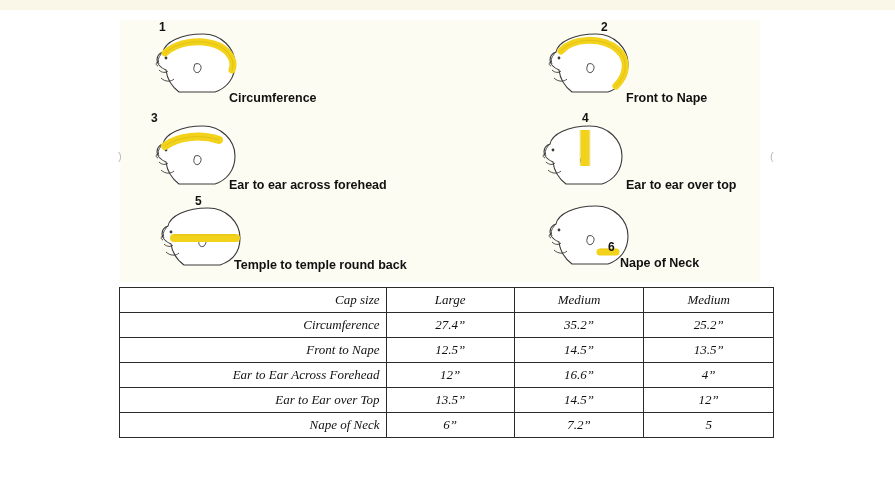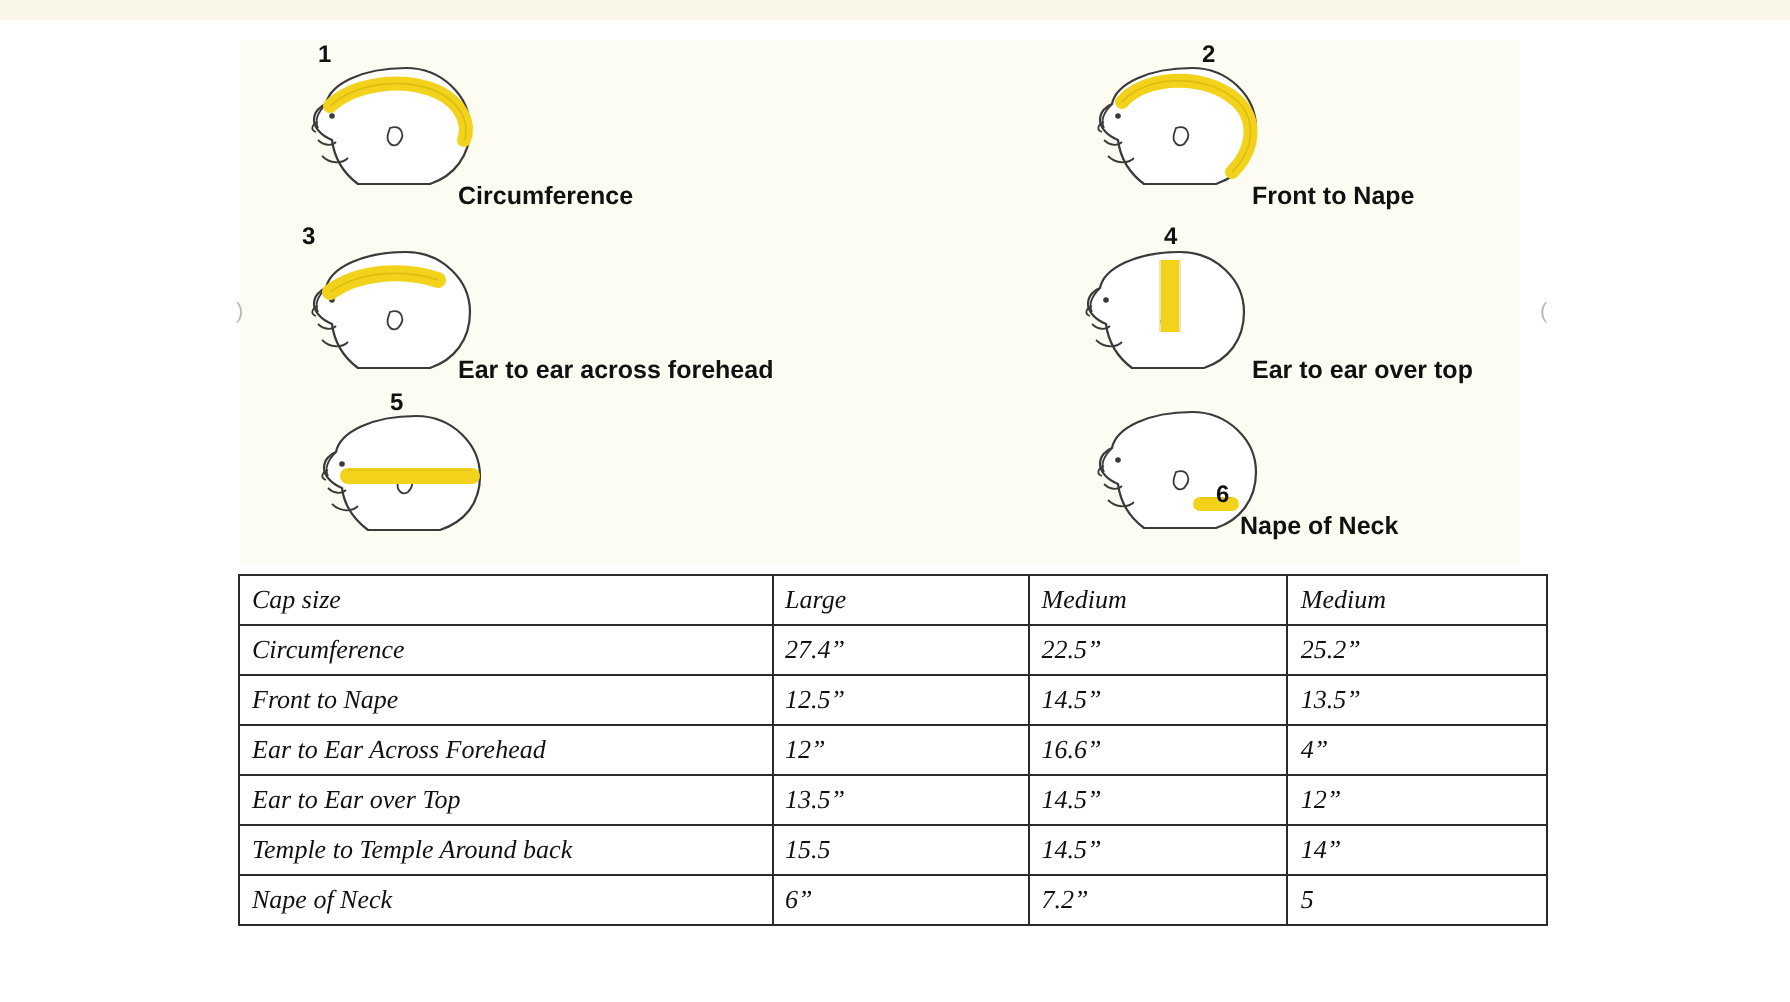--- a/index.html
+++ b/index.html
@@ -74,24 +74,25 @@
   table.size-table td {
     border: 1px solid #2b2b2b;
     height: 24px;
     font-style: italic;
     font-size: 13px;
     color: #111111;
     font-family: "Liberation Serif", serif;
     padding: 0 6px;
   }
   table.size-table td.label {
-    text-align: left;
+    text-align: right;
     width: 276px;
   }
   table.size-table td.val {
+    text-align: center;
     width: 126px;
     margin-top: 25px;
   }
   table.size-table tr.head td {
     font-style: italic;
     font-weight: normal;
   }
   .edge-left, .edge-right {
     position: absolute;
     font-size: 11px;
@@ -188,20 +189,21 @@
       <path d="M24 40 C 27 43, 31 43, 33 41" fill="none" stroke="#3a3a3a" stroke-width="0.9"></path>
       <path d="M26 48 C 30 52, 36 52, 39 49" fill="none" stroke="#3a3a3a" stroke-width="0.9"></path>
       <circle cx="31" cy="28" r="1.4" fill="#3a3a3a"></circle>
       <path d="M60 34 C 66 32, 68 38, 64 42 C 61 44, 58 41, 59 37 Z" fill="none" stroke="#3a3a3a" stroke-width="0.9"></path>
 
       <path d="M34 34 L 96 34" fill="none" stroke="#f2d21a" stroke-width="8" stroke-linecap="round"></path>
       <path d="M34 31 L 96 31" fill="none" stroke="#c9ad0c" stroke-width="0.6" opacity="0.5"></path>
     </svg>
     <span class="num" style="left:55px; top:-10px;">5</span>
   </div>
+  <span class="caption" style="left:234px; top:258px;">Temple to temple round back</span>
 
   <div class="cell" style="left:528px; top:200px;">
     <svg width="130" height="70" viewBox="0 0 130 70">
       <path d="M68 6 C 86 6, 100 20, 100 36 C 100 50, 92 60, 80 64 L 44 64 C 36 58, 32 50, 31 42 C 26 40, 22 36, 22 32 C 22 28, 25 25, 28 24 C 30 14, 46 6, 68 6 Z" fill="#ffffff" stroke="#3a3a3a" stroke-width="1.1"></path>
       <path d="M28 24 C 24 28, 22 32, 24 36" fill="none" stroke="#3a3a3a" stroke-width="0.9"></path>
       <path d="M24 33 C 21 34, 20 37, 23 38" fill="none" stroke="#3a3a3a" stroke-width="0.9"></path>
       <path d="M24 42 C 27 45, 31 45, 33 43" fill="none" stroke="#3a3a3a" stroke-width="0.9"></path>
       <path d="M26 50 C 30 54, 36 54, 39 51" fill="none" stroke="#3a3a3a" stroke-width="0.9"></path>
       <circle cx="31" cy="30" r="1.4" fill="#3a3a3a"></circle>
       <path d="M60 36 C 66 34, 68 40, 64 44 C 61 46, 58 43, 59 39 Z" fill="none" stroke="#3a3a3a" stroke-width="0.9"></path>
@@ -221,21 +223,21 @@
       <tbody>
           <tr class="head">
         <td class="label">Cap size</td>
         <td class="val">Large</td>
         <td class="val">Medium</td>
         <td class="val">Medium</td>
       </tr>
       <tr>
         <td class="label">Circumference</td>
         <td class="val">27.4”</td>
-        <td class="val">22.5”</td>
+        <td class="val">35.2”</td>
         <td class="val">25.2”</td>
       </tr>
       <tr>
         <td class="label">Front to Nape</td>
         <td class="val">12.5”</td>
         <td class="val">14.5”</td>
         <td class="val">13.5”</td>
       </tr>
       <tr>
         <td class="label">Ear to Ear Across Forehead</td>
@@ -243,26 +245,20 @@
         <td class="val">16.6”</td>
         <td class="val">4”</td>
       </tr>
       <tr>
         <td class="label">Ear to Ear over Top</td>
         <td class="val">13.5”</td>
         <td class="val">14.5”</td>
         <td class="val">12”</td>
       </tr>
       <tr>
-        <td class="label">Temple to Temple Around back</td>
-        <td class="val">15.5</td>
-        <td class="val">14.5”</td>
-        <td class="val">14”</td>
-      </tr>
-      <tr>
         <td class="label">Nape of Neck</td>
         <td class="val">6”</td>
         <td class="val">7.2”</td>
         <td class="val">5</td>
       </tr>
     </tbody>
       </table>
   </div>
 
 </div>

